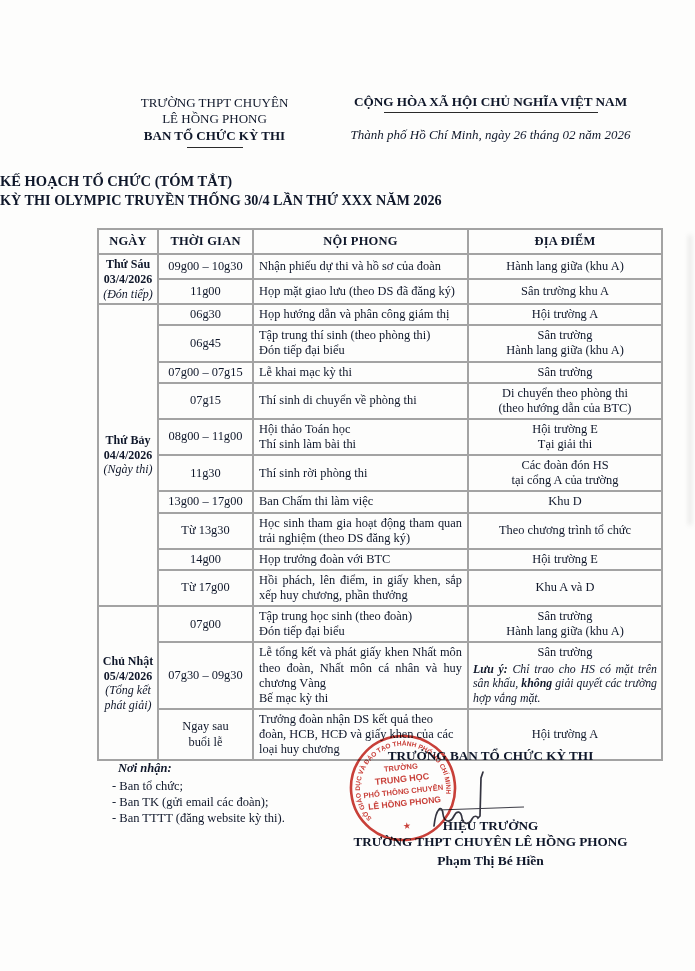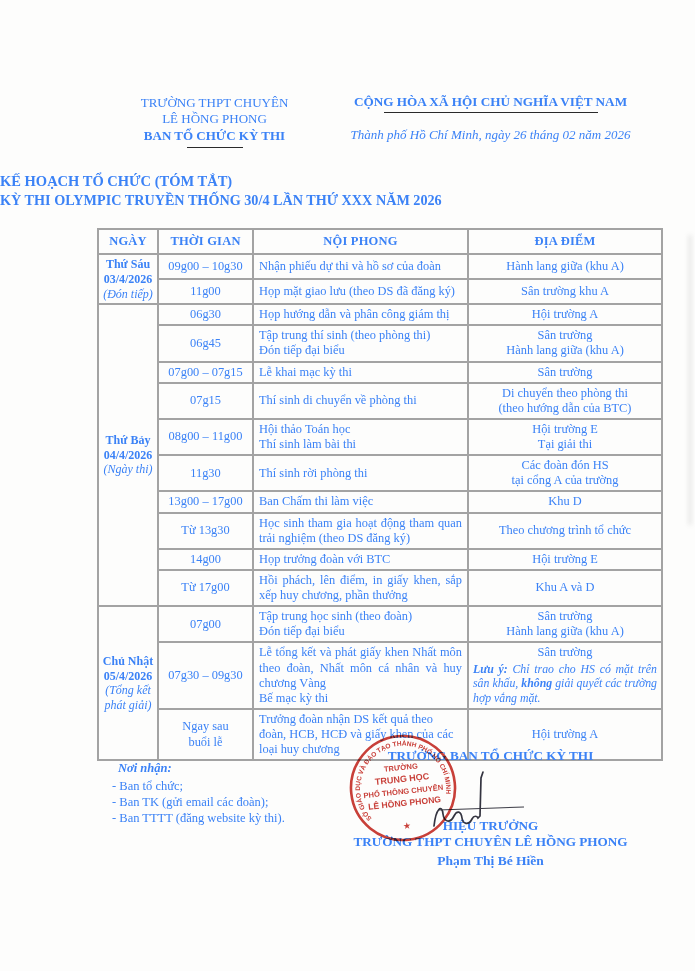--- a/index.html
+++ b/index.html
@@ -1,17 +1,17 @@
 <!DOCTYPE html>
 <html><head>
 <meta charset="utf-8">
 <style>
   html,body{margin:0;padding:0;background:#e8e8e8;}
   .page{position:relative;width:695px;height:971px;background:#fdfdfc;margin:0 auto;
-        font-family:"Liberation Serif", serif;color:#3b82f6;overflow:hidden;}
+        font-family:"Liberation Serif", serif;color:#0f172a;overflow:hidden;}
   .abs{position:absolute;}
 
   
   .hdr-left{left:112px;top:95px;width:205px;text-align:center;font-size:13px;line-height:1.25;}
   .hdr-left .b{font-weight:bold;}
   .rule-s{width:56px;border-top:1.3px solid #2a2a2a;margin:3px auto 0;}
   .hdr-right{left:318px;top:93px;width:345px;text-align:center;line-height:1.3;}
   .hdr-right .l1{font-weight:bold;font-size:13.2px;}
   .hdr-right .l2{font-weight:bold;font-size:13.8px;margin-top:1px;}
   .rule-m{width:214px;border-top:1.3px solid #2a2a2a;margin:2px auto 0;}

